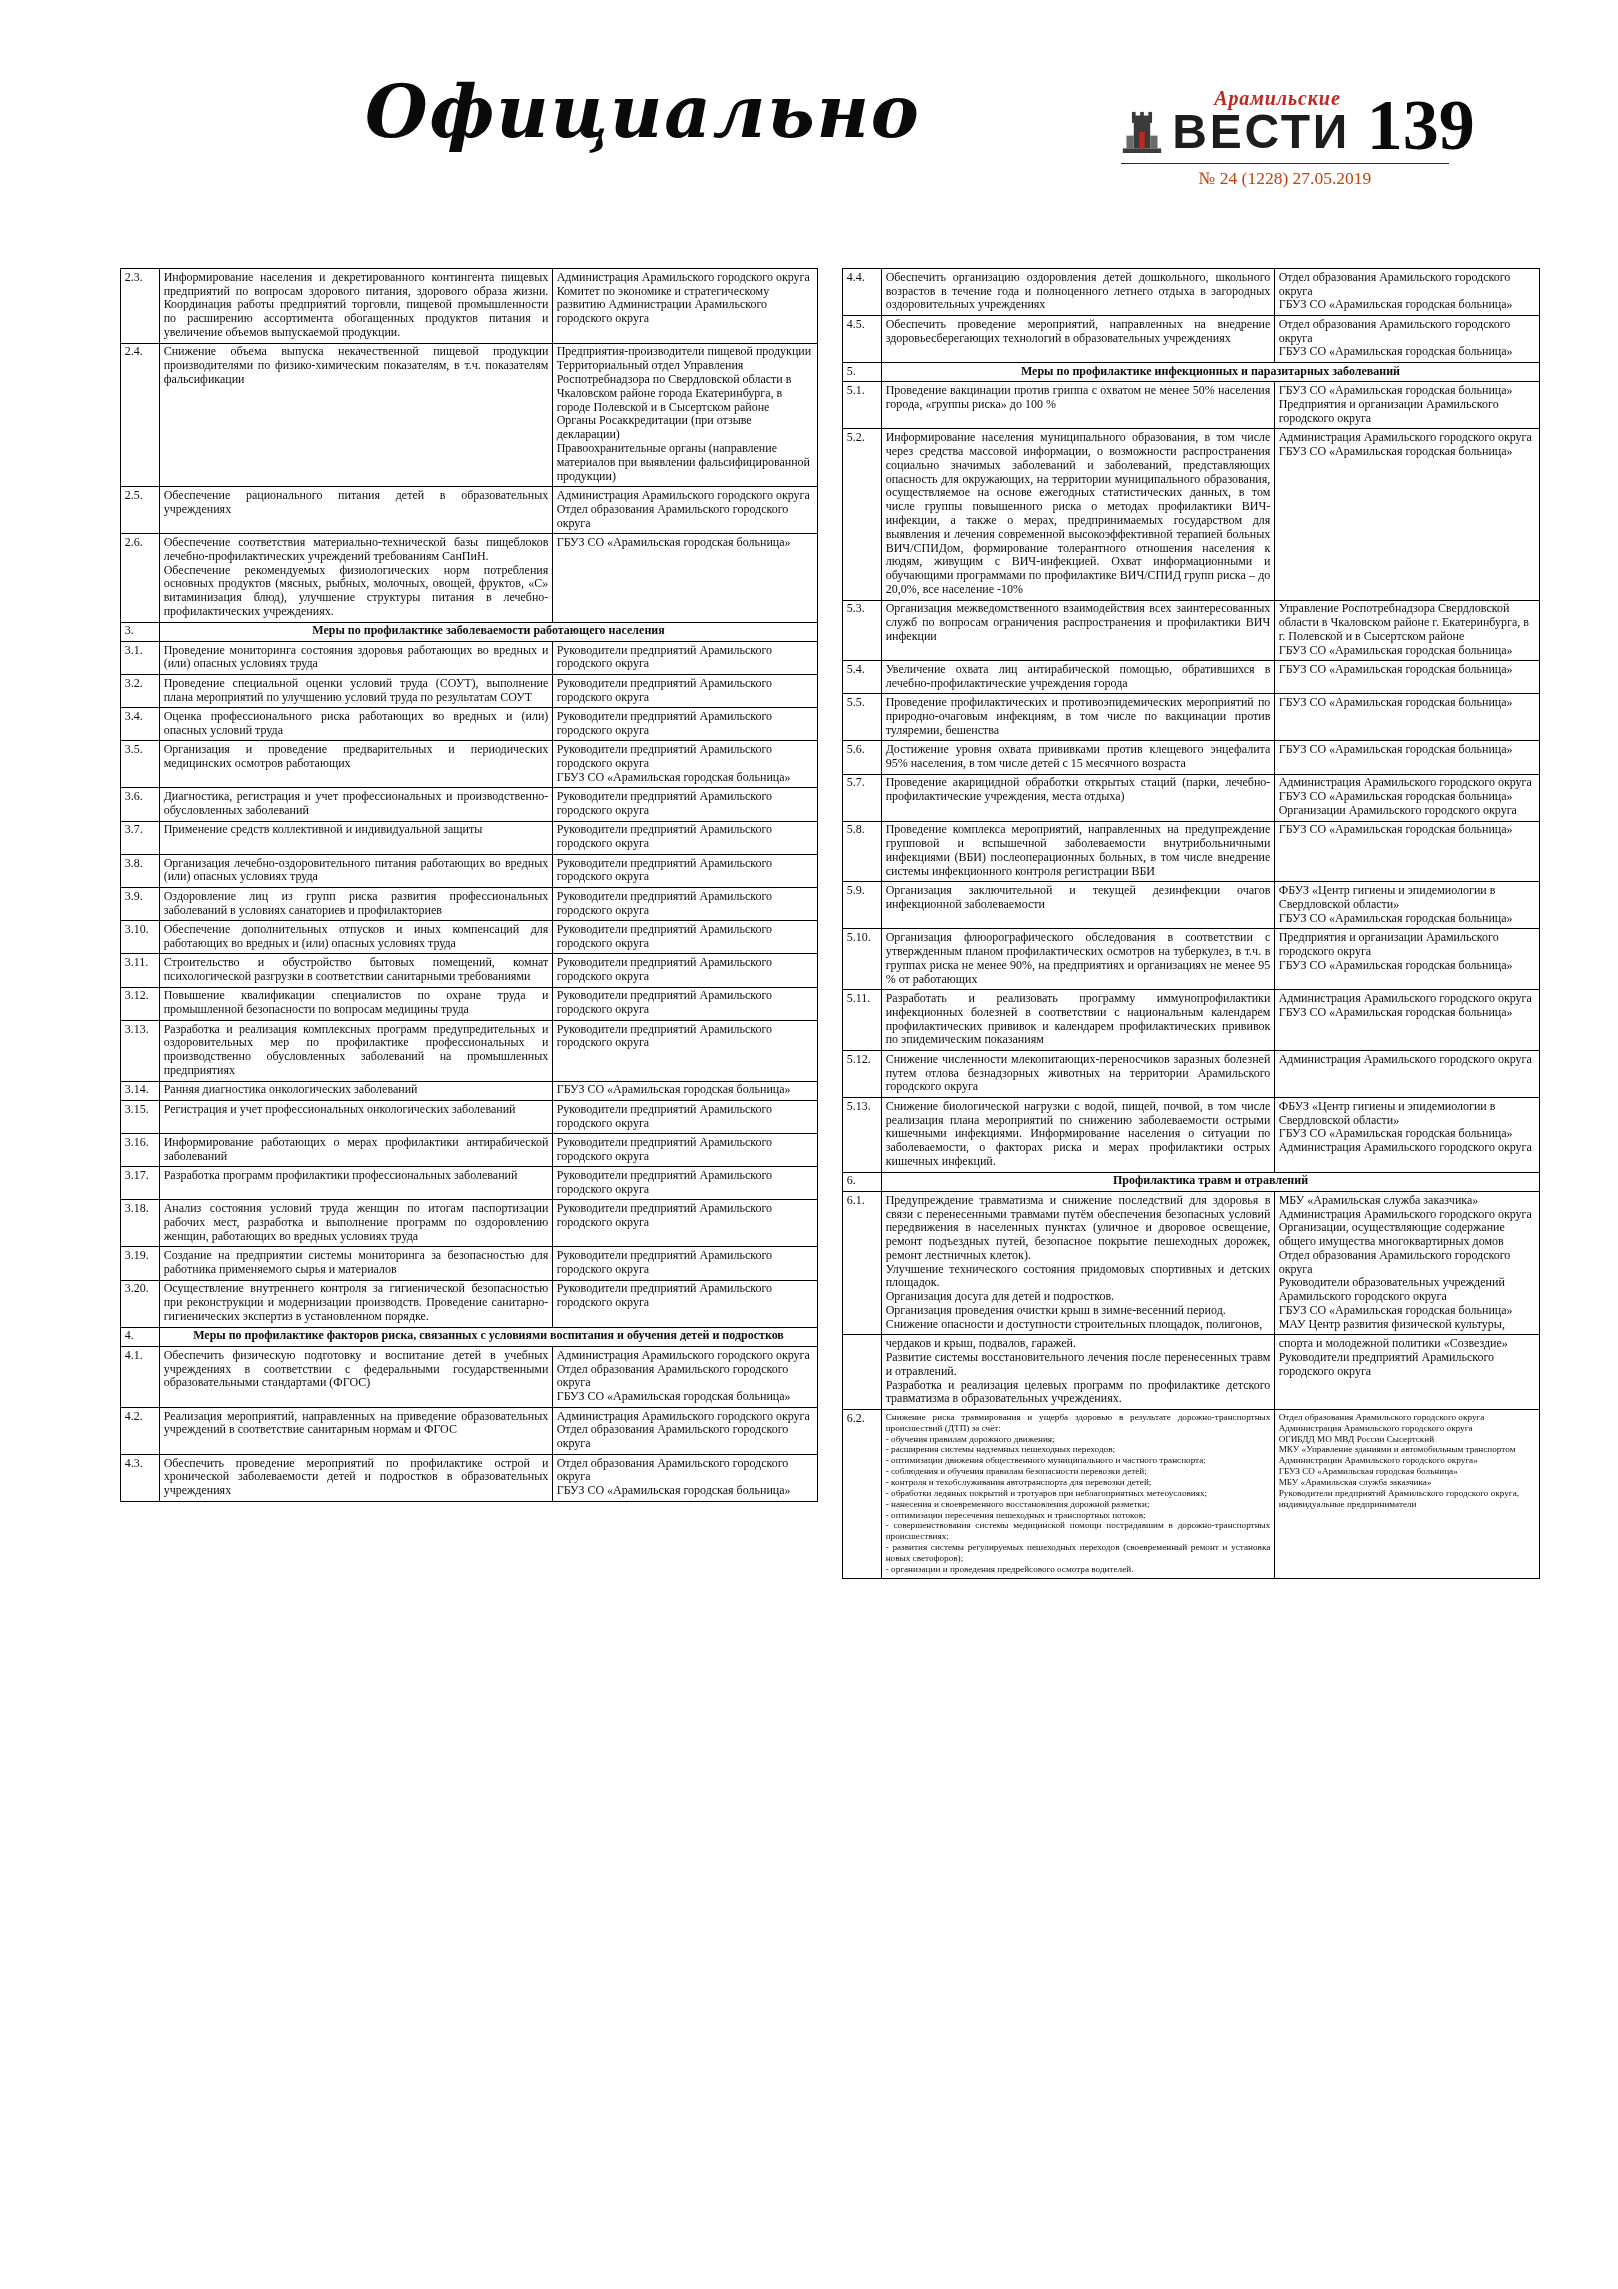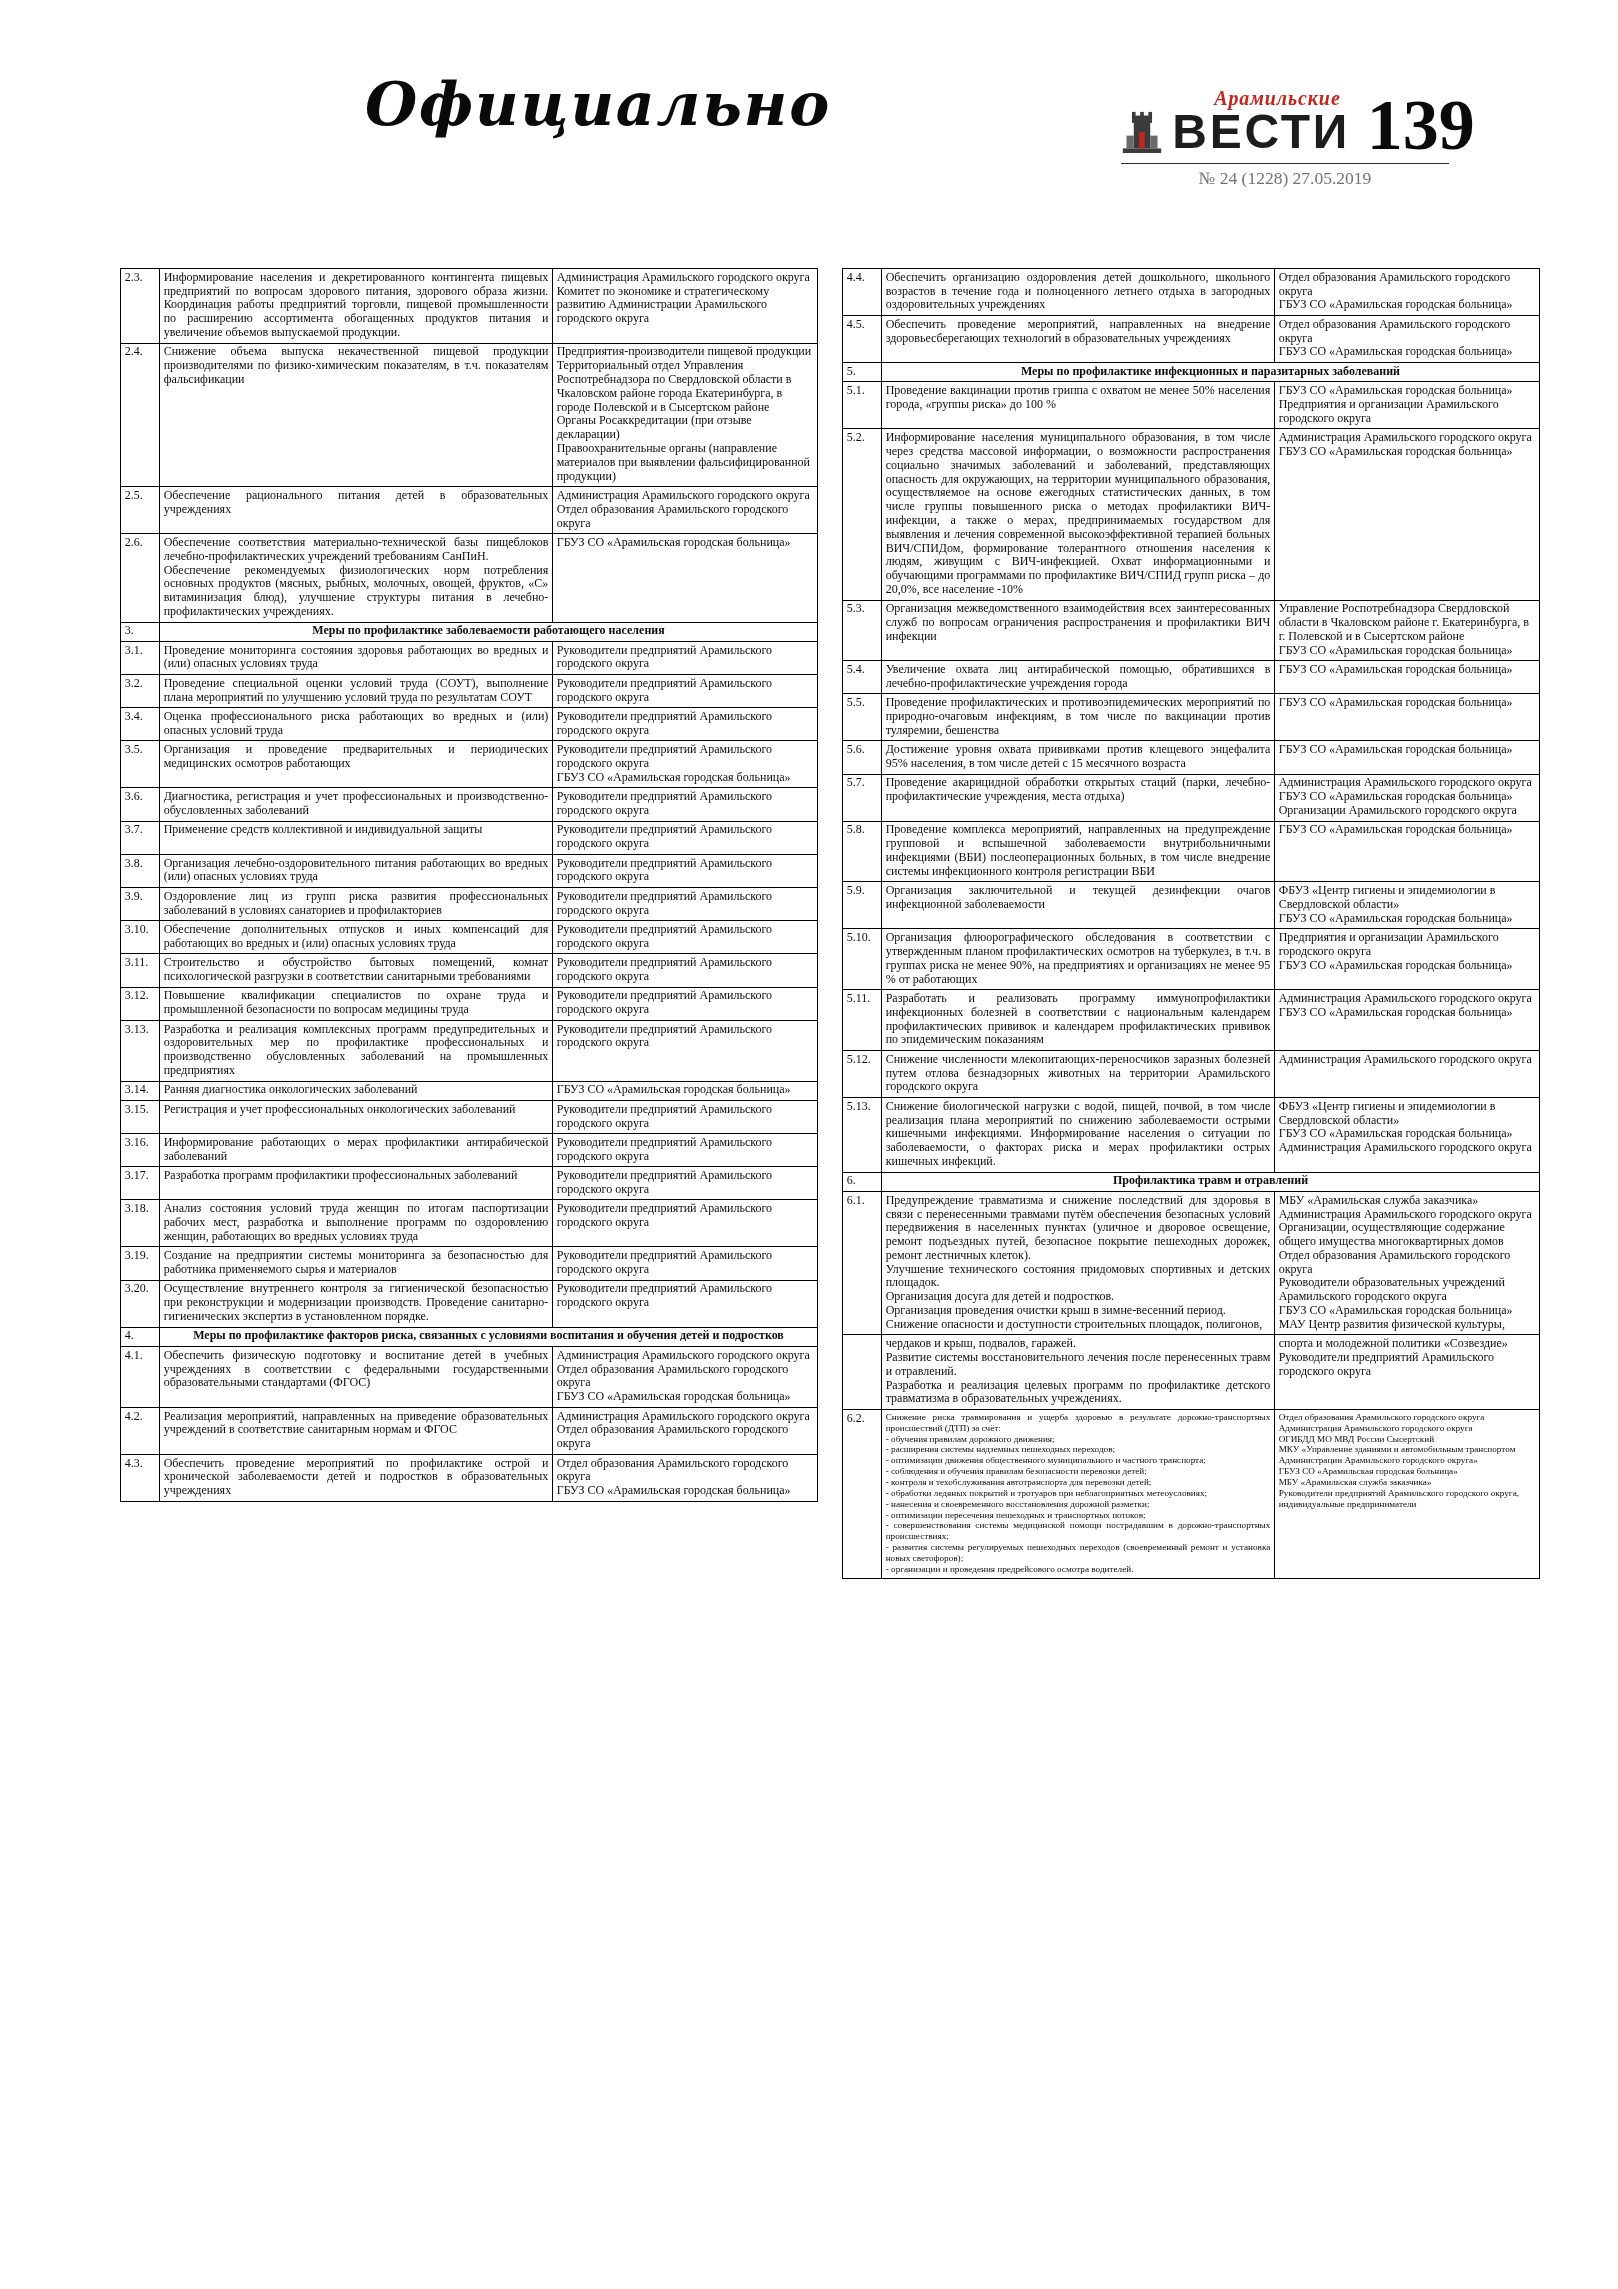--- a/index.html
+++ b/index.html
@@ -7,32 +7,32 @@
   body { font-family:"Liberation Serif", serif; color:#111; }
   .page {
     position:relative; width:1619px; height:2290px; margin:0 auto;
     background:#ffffff; overflow:hidden;
   }
   
   .masthead { position:absolute; top:0; left:0; right:0; height:263px; }
   .page-title {
     position:absolute; left:365px; top:69px;
     font-family:"DejaVu Serif", serif; font-style:italic; font-weight:bold;
-    font-size:60px; letter-spacing:1.8px; color:#0a0a0a;text-align:right;
+    font-size:72px; letter-spacing:1.8px; color:#0a0a0a;text-align:right;
   }
   .brand-block { position:absolute; left:1121px; top:88px; width:388px; }
   .brand-row { display:flex; align-items:flex-end; gap:9.2px; }
   .logo-icon { width:42px; height:48px; flex:0 0 auto; }
   .brand-names { line-height:1; }
   .brand-top { font-size:20px; font-style:italic; font-weight:bold; color:#c3261f; letter-spacing:0.9px;margin-left:42px; }
   .brand-bottom { font-size:48px; font-weight:bold; color:#1d1d1d; letter-spacing:2.8px; font-family:"Liberation Sans", sans-serif; }
   .page-number { font-size:72px; font-weight:bold; color:#0a0a0a; line-height:0.85; margin-left:7.4px; font-family:Liberation Serif, serif; }
   .issue-line {
     margin-top:7.4px; padding-top:3.7px; border-top:1.8px solid #2a2a2a;
-    font-size:17.5px; color:#737373; text-align:center; width:328px;
+    font-size:17.5px; color:#c2410c; text-align:center; width:328px;
   }
   
   .columns {
     position:absolute; top:268px; left:120px; width:1287px;
     display:flex; gap:24px; align-items:flex-start;
   }
   table.doc-table {
     width:697px; flex:0 0 697px;
     border-collapse:collapse; table-layout:fixed;
     font-size:12px; line-height:1.15; color:#0d0d0d;

